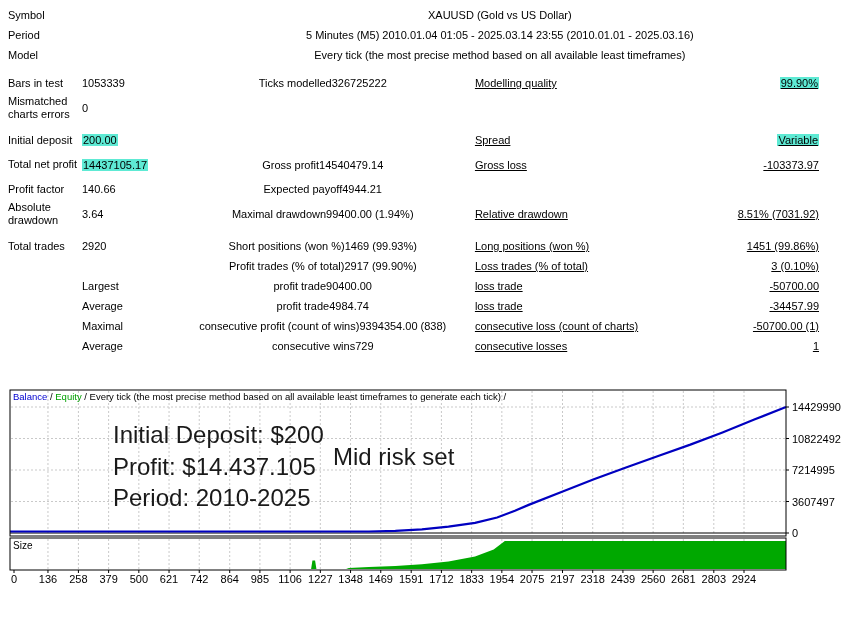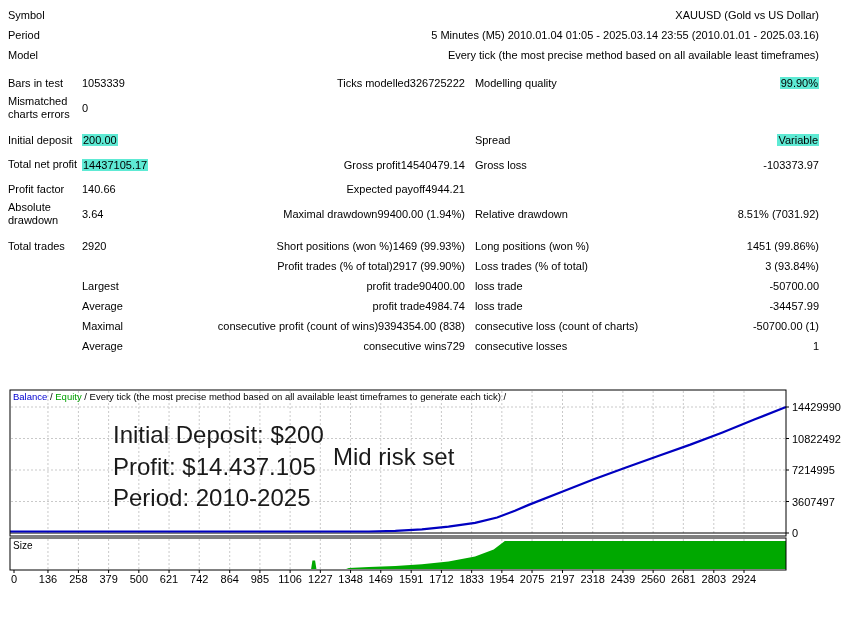--- a/index.html
+++ b/index.html
@@ -5,25 +5,25 @@
   html,body{margin:0;padding:0;background:#fff;}
   body{width:861px;height:620px;position:relative;overflow:hidden;
        font-family:"Liberation Sans",sans-serif;font-size:11px;color:#000;}
   #report{position:absolute;top:0;left:0;width:819px;padding-top:5px;}
   .row{display:flex;align-items:center;min-height:20px;}
   .row.tall{min-height:29px;}
   .row.gap{margin-top:8px;}
   .cA{width:150px;padding-left:8px;display:flex;align-items:center;}
   .cA .lbl{width:74px;line-height:13px;}
   .cA .val{flex:1;text-align:left;white-space:nowrap;}
-  .cB{width:295px;padding-left:7px;display:flex;align-items:center;justify-content:flex-end;margin-left:21px;}
+  .cB{width:295px;padding-left:7px;display:flex;align-items:center;justify-content:center;margin-left:21px;}
   .cB.wide{width:662px;}
   .cB .lbl{white-space:nowrap;}
   .cB .val{text-align:right;white-space:nowrap;}
-  .cC{width:357px;padding-left:10px;display:flex;justify-content:space-between;}
+  .cC{width:357px;padding-left:10px;display:flex;justify-content:space-between;text-decoration:underline;}
   .cC .lbl{white-space:nowrap;}
   .cC .val{text-align:right;white-space:nowrap;}
   .hl{background:#5eead4;padding:0 1px;}
   #chartwrap{position:absolute;top:385px;left:0;width:861px;height:215px;}
   svg text{font-family:"Liberation Sans",sans-serif;}
 </style>
 </head>
 <body>
 
 <div id="report">
@@ -159,21 +159,21 @@
       <div class="cA">
         <span class="lbl"></span>
         <span class="val"></span>
       </div>
       <div class="cB">
         <span class="lbl">Profit trades (% of total)</span>
         <span class="val">2917 (99.90%)</span>
       </div>
       <div class="cC">
         <span class="lbl">Loss trades (% of total)</span>
-        <span class="val">3 (93.84%)</span>
+        <span class="val">3 (0.10%)</span>
       </div>
     </div>
     <div class="row">
       <div class="cA">
         <span class="lbl"></span>
         <span class="val">Largest</span>
       </div>
       <div class="cB">
         <span class="lbl">profit trade</span>
         <span class="val">90400.00</span>

